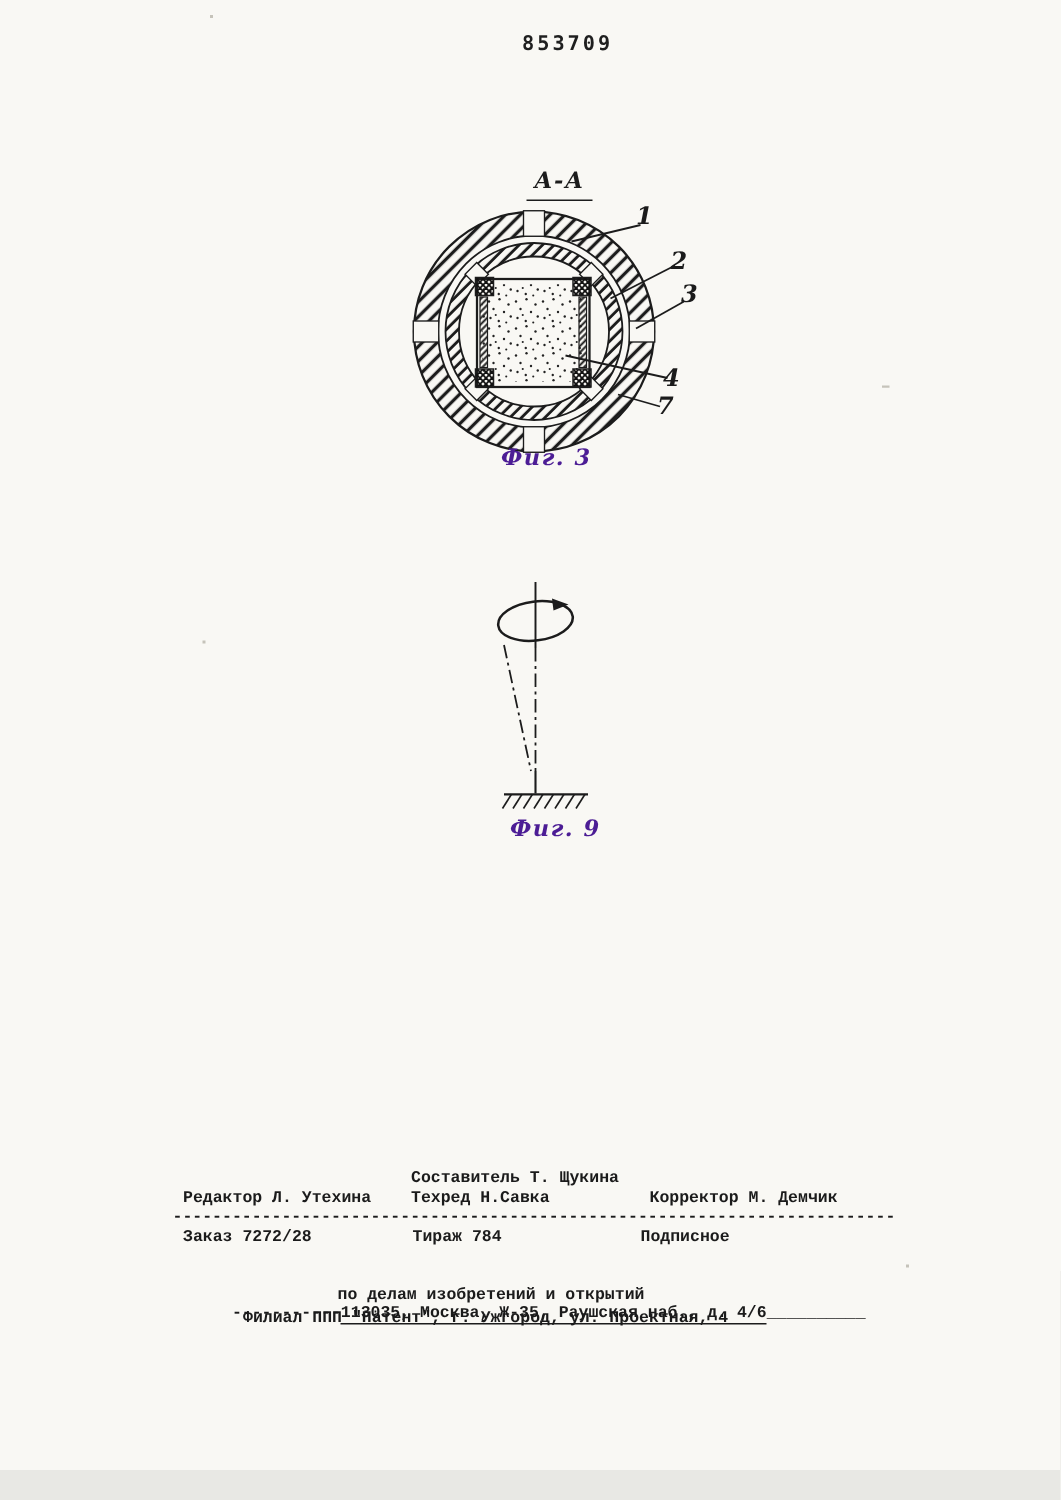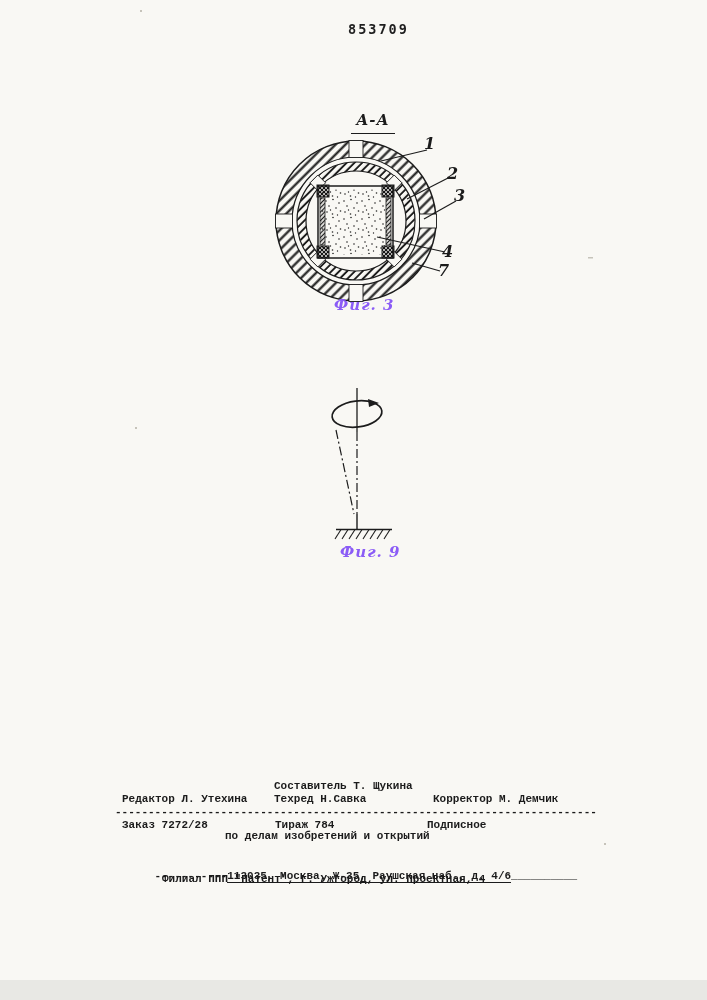--- a/index.html
+++ b/index.html
@@ -16,21 +16,21 @@
   }
   .section-label{
     font-family:"DejaVu Serif","Liberation Serif",serif;
     font-style:italic;font-weight:bold;font-size:15px;
     text-align:center;width:44px;border-bottom:1.7px solid #1c1c1c;
     padding-bottom:4px;letter-spacing:1px;
   }
   .fig-caption{
     font-family:"DejaVu Serif","Liberation Serif",serif;
     font-style:italic;font-weight:bold;font-size:15px;letter-spacing:1px;
-    color:#8b5cf6;
+    color:#4c1d95;
   }
   .ref-label{
     font-family:"DejaVu Serif","Liberation Serif",serif;
     font-style:italic;font-weight:bold;font-size:16px;color:#1b1b1b;
   }
   .imprint{
     position:absolute;left:115px;top:774px;width:482px;height:120px;
     font-size:11px;font-weight:bold;line-height:12px;color:#1b1b1b;
     white-space:pre;overflow:hidden;
   }
@@ -189,21 +189,21 @@
     </div>
     <div class="iline" style="top:6px;">
       <span class="ispan" style="left:159px;">Составитель Т. Щукина</span>
     </div>
     <div class="iline" style="top:32px;">------------------------------------------------------------------------------------------</div>
     <div class="iline" style="top:45px;">
       <span class="ispan" style="left:7px;">Заказ 7272/28</span>
       <span class="ispan" style="left:160px;">Тираж 784</span>
       <span class="ispan" style="left:312px;">Подписное</span>
     </div>
-    <div class="iline" style="top:56px;font-family:Liberation Mono, monospace;">
+    <div class="iline" style="top:84px;font-family:Liberation Mono, monospace;">
       <span class="ispan" style="left:110px;">по делам изобретений и открытий</span>
     </div>
     <div class="iline" style="top:84px;">
       <span>-----------</span><span class="addr-underline">113035, Москва, Ж-35, Раушская наб., д. 4/6</span><span>__________</span>
     </div>
     <div class="iline" style="top:99px;">
       <span class="ispan" style="left:47px;">Филиал ППП "Патент", г. Ужгород, ул. Проектная, 4</span>
     </div>
   </div>
 

